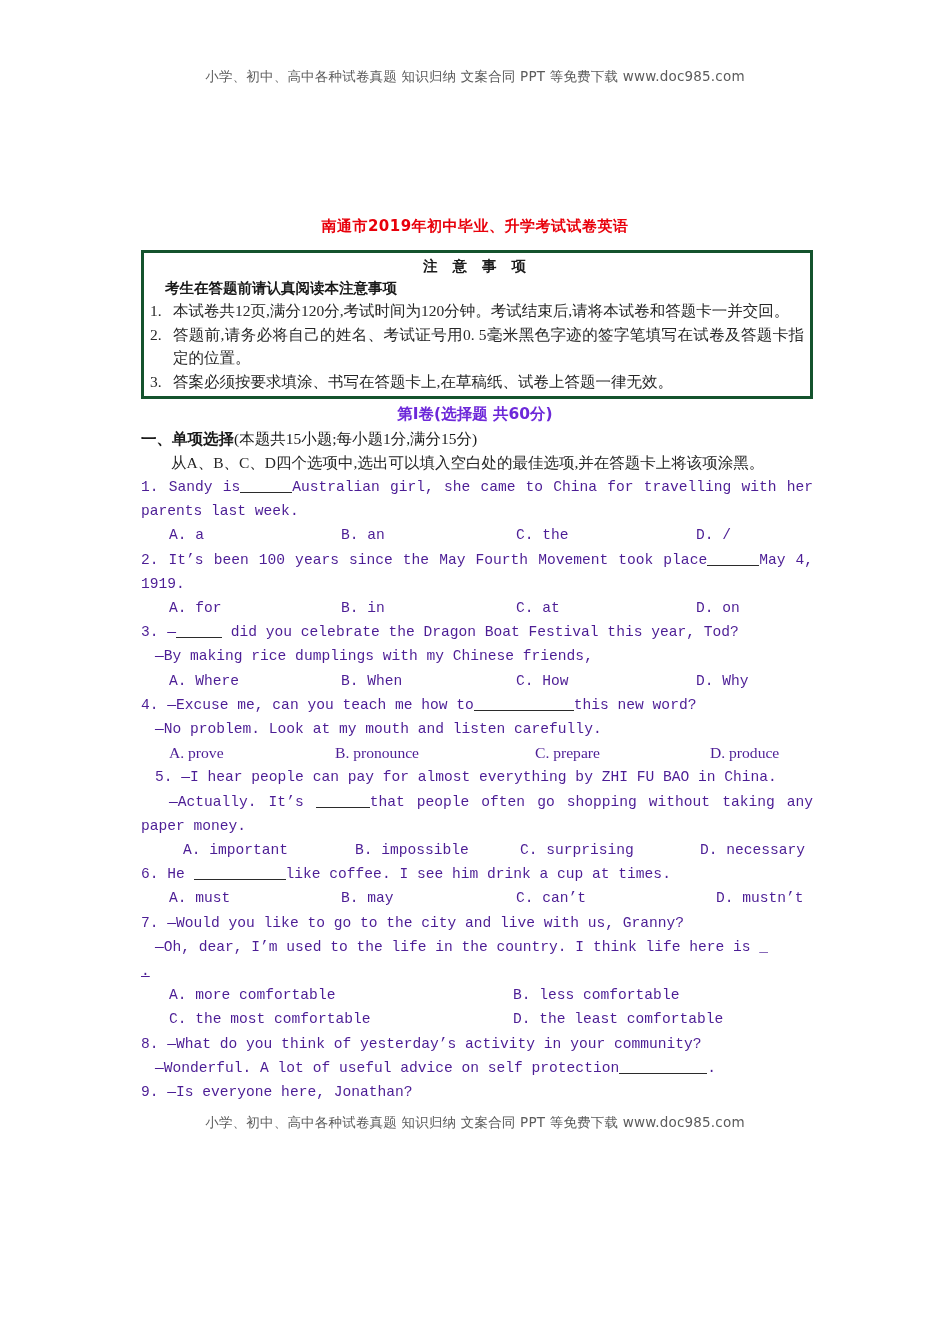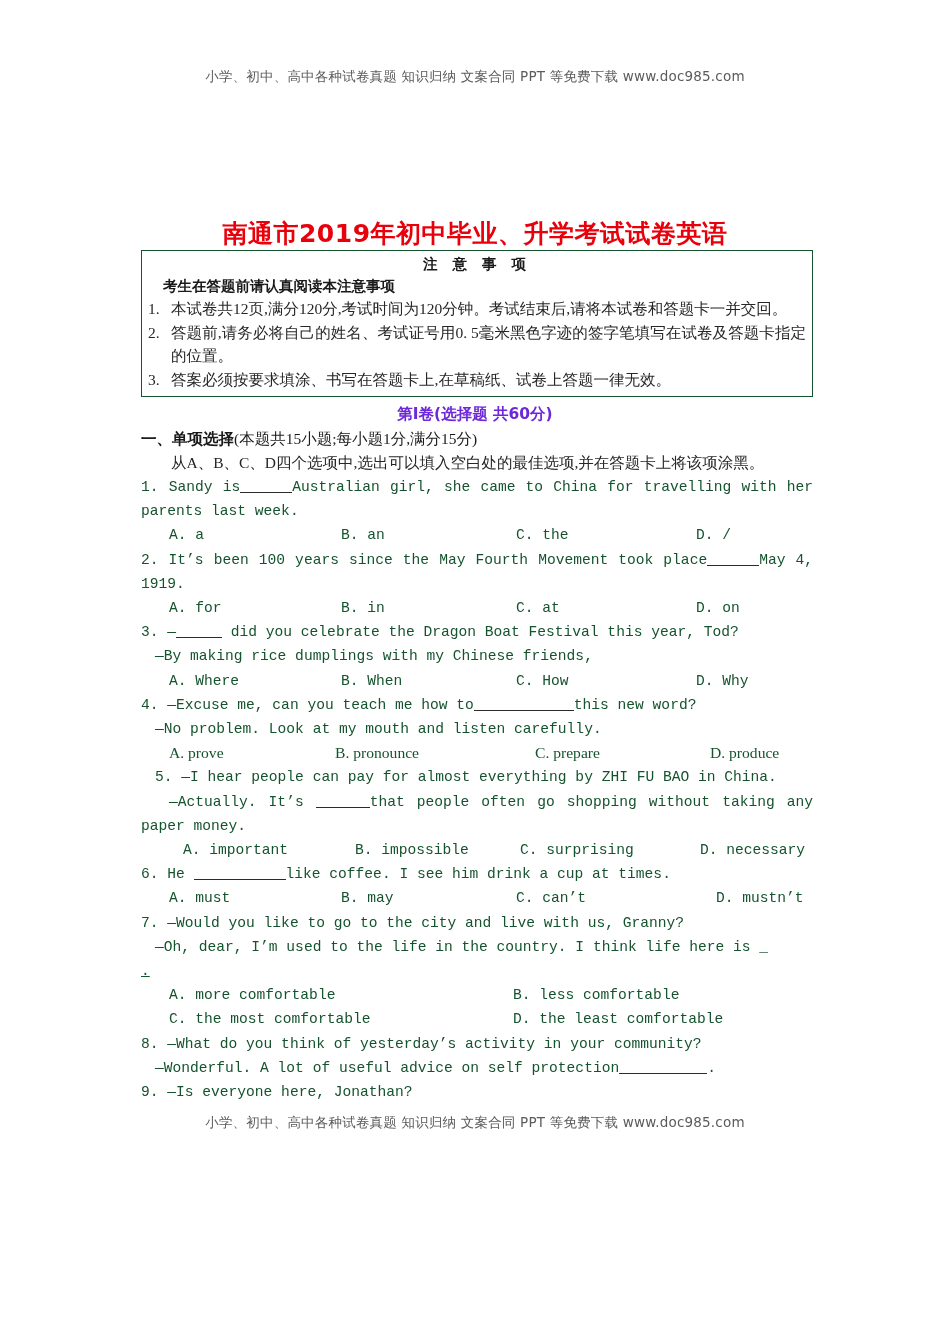--- a/index.html
+++ b/index.html
@@ -40,33 +40,33 @@
 
   
   .doc-title {
     position: absolute;
     left: 0;
     top: 217px;
     width: 950px;
     text-align: center;
     font-family: "DejaVu Sans", sans-serif;
     font-weight: bold;
-    font-size: 25px;
+    font-size: 15px;
     color: #e8000b;
     letter-spacing: 0.5px;
   }
 
   
   .notice-box {
     position: absolute;
     left: 141px;
     top: 250px;
     width: 672px;
     min-height: 147px;
-    border: 1px solid #14532d;
+    border: 3px solid #14532d;
     box-sizing: border-box;
     padding: 2px 6px 3px 6px;
   }
   .notice-heading {
     text-align: center;
     font-family: "DejaVu Sans", sans-serif;
     font-weight: bold;
     font-size: 14.5px;
     letter-spacing: 5px;
     line-height: 22px;
@@ -141,21 +141,21 @@
     line-height: 24px;
     text-indent: 30px;
     color: #262626;
   }
 
   
   .q {
     font-family: "Liberation Mono", monospace;
     font-size: 14.6px;
     line-height: 24.2px;
-    color: #14532d;
+    color: #4c1d95;
   }
   .q .stem {
     text-align: justify;
     text-align-last: left;
   }
   .q .stem-j {
     text-align: justify;
   }
   .q .reply {
     padding-left: 14px;

